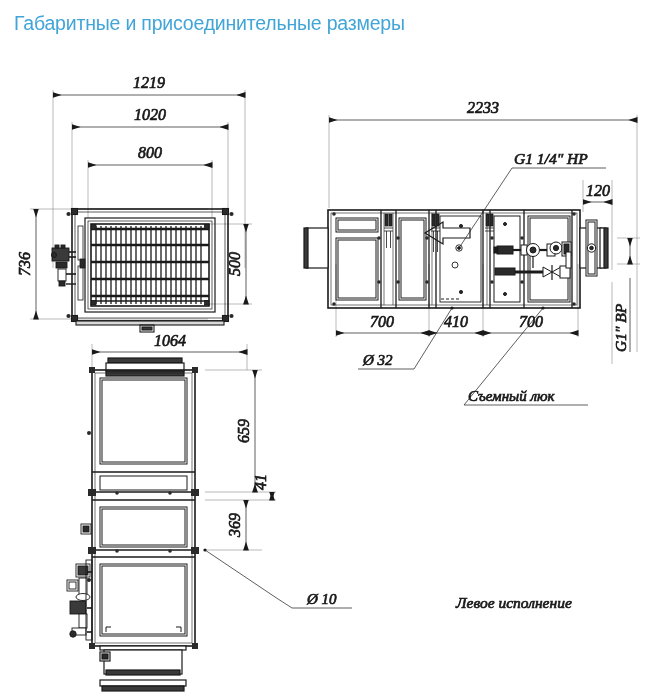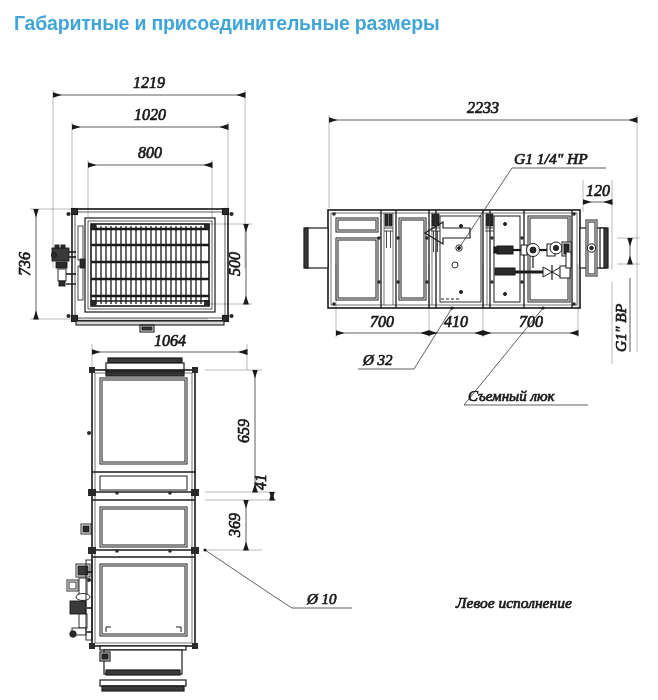--- a/index.html
+++ b/index.html
@@ -15,21 +15,21 @@
     overflow: hidden;
     font-family: "Liberation Sans", sans-serif;
     -webkit-font-smoothing: antialiased;
   }
 
   #page-title {
     position: absolute;
     left: 14px;
     top: 12px;
     font-family: "Liberation Sans", sans-serif;
-    font-weight: bold;
+    font-weight: normal;
     font-size: 19.5px;
     letter-spacing: -0.2px;
     color: #42a5d8;
     white-space: nowrap;
   }
 
   #drawing-canvas {
     position: absolute;
     left: 0;
     top: 52px;

